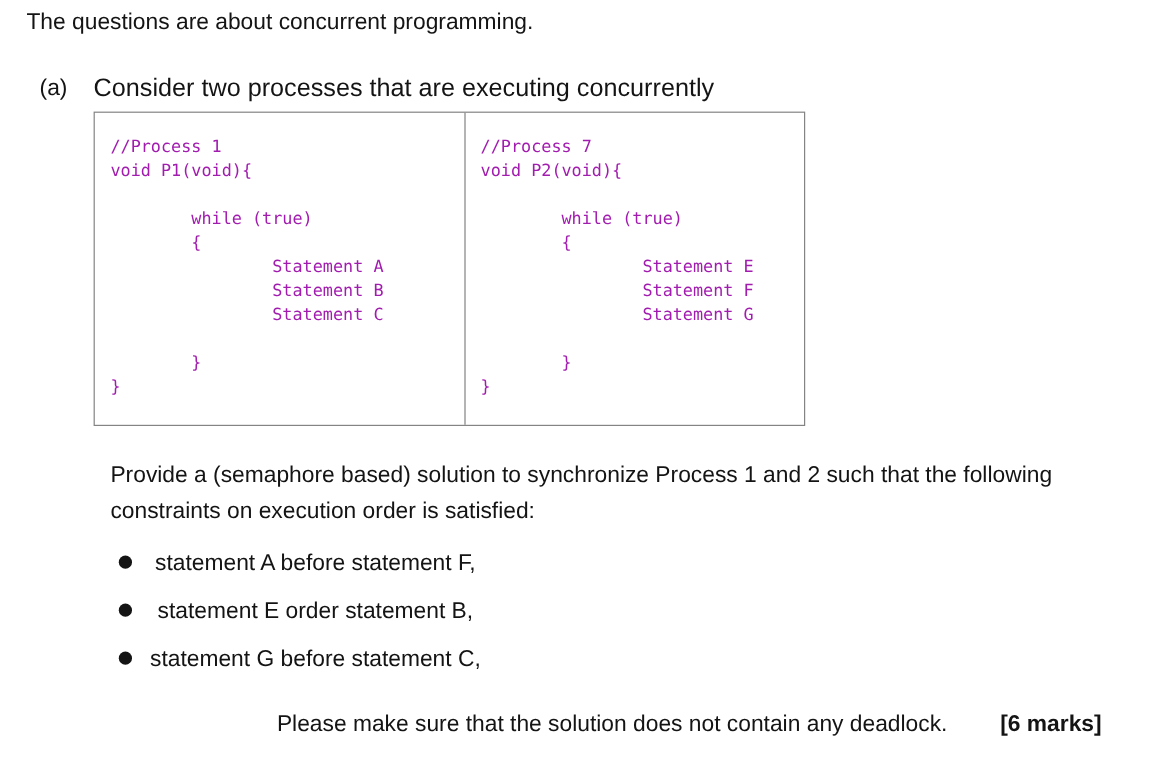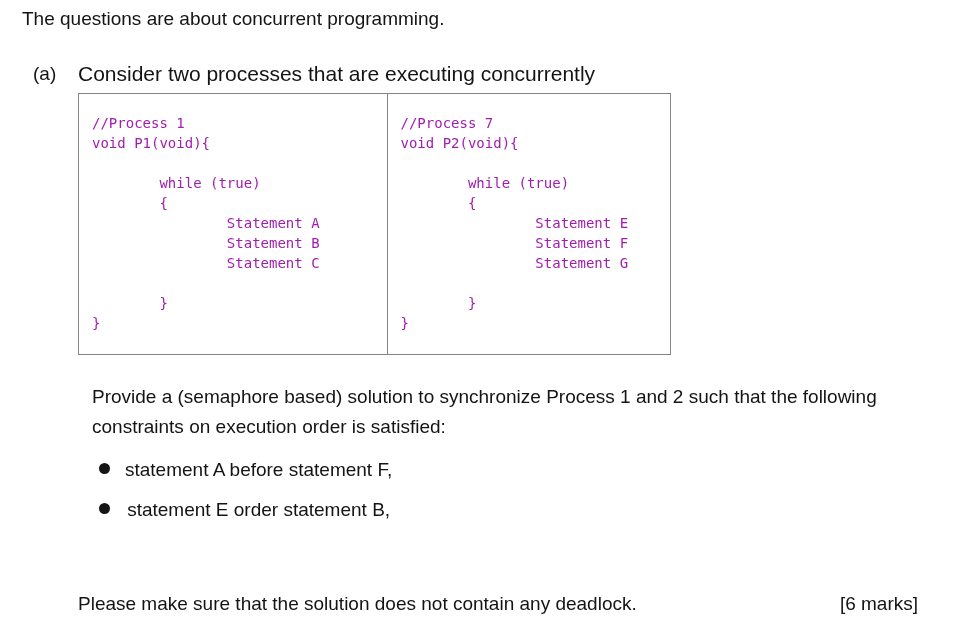--- a/index.html
+++ b/index.html
@@ -66,25 +66,25 @@
     position: absolute; left: 0; top: 3px;
     width: 11px; height: 11px;
     border-radius: 50%;
     background: #141414;
   }
 
   .closing-row {
     position: absolute; left: 78px; top: 592px;
     width: 840px;
     display: flex;
-    justify-content: space-between;
+    justify-content: flex-end;
     align-items: baseline;
     font-size: 19px; line-height: 24px;
   }
-  .marks { font-weight: normal; padding-left: 44px; }
+  .marks { font-weight: bold; padding-left: 44px; }
 </style>
 </head>
 <body>
 
 <div class="page">
 
   <p class="intro">The questions are about concurrent programming.</p>
 
   <span class="part-label">(a)</span>
   <p class="part-text">Consider two processes that are executing concurrently</p>
@@ -118,20 +118,24 @@
 
   <ul class="constraints">
     <li>
       <span class="bullet"></span>
       <span>statement A before statement F,</span>
     </li>
     <li>
       <span class="bullet"></span>
       <span>statement E order statement B,</span>
     </li>
+    <li>
+      <span class="bullet"></span>
+      <span>statement G before statement C,</span>
+    </li>
   </ul>
 
   <div class="closing-row">
     <span>Please make sure that the solution does not contain any deadlock.</span>
     <span class="marks">[6 marks]</span>
   </div>
 
 </div>
 
 </body></html>

